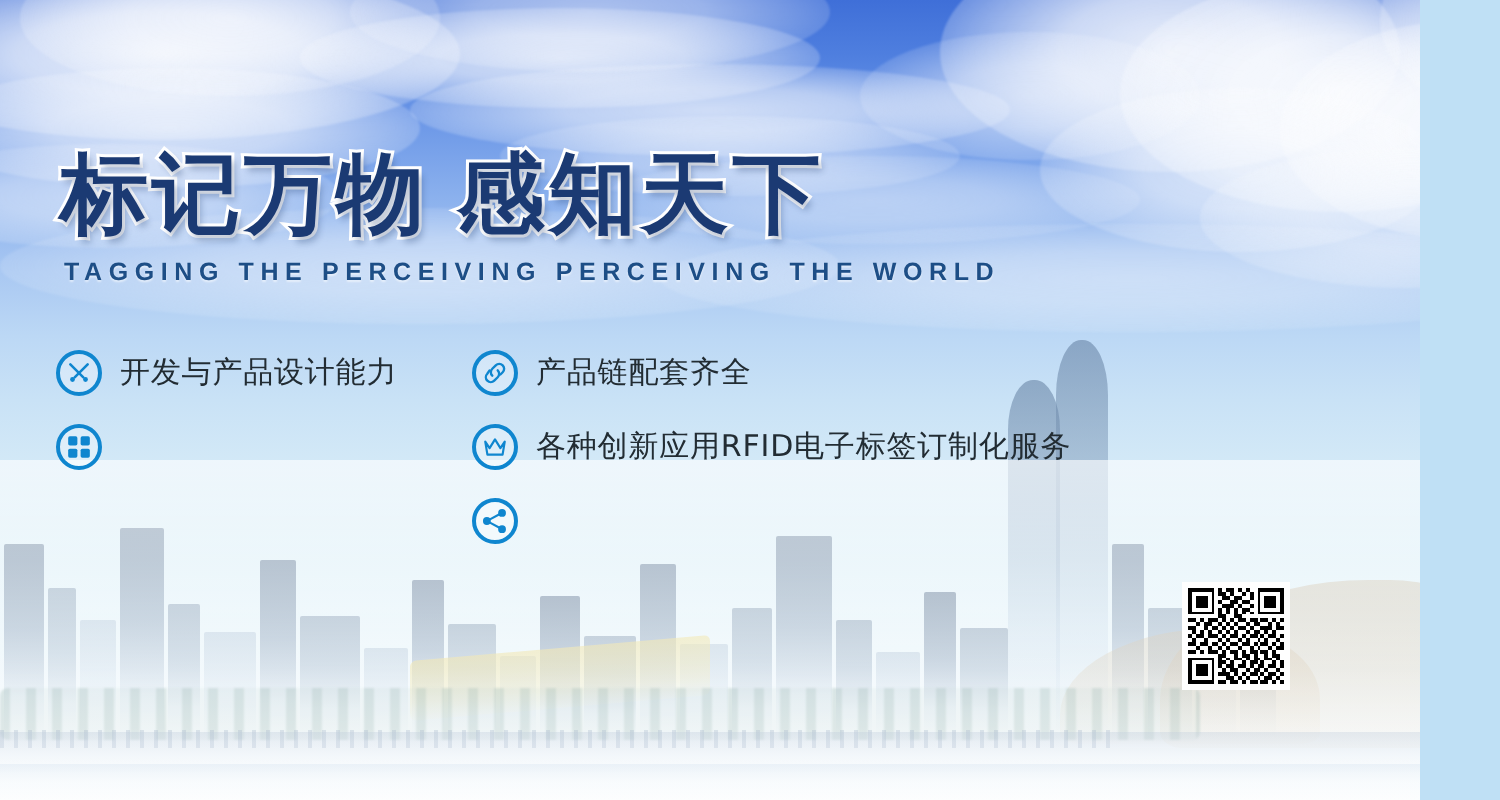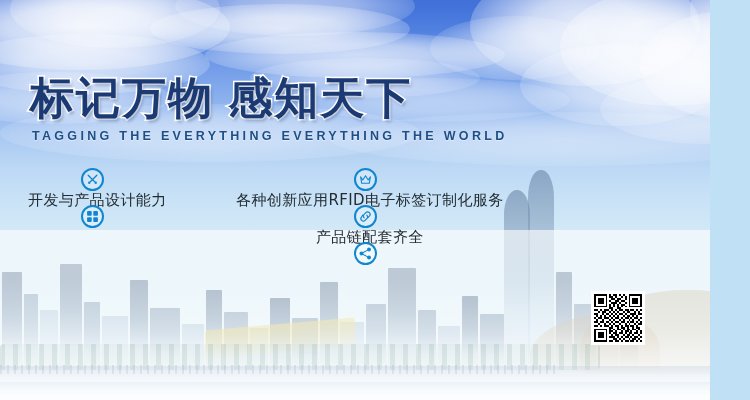--- a/index.html
+++ b/index.html
@@ -181,21 +181,20 @@
 
   
   .features { position:absolute; left:0; top:168px; width:750px; }
   .col { position:absolute; }
   .col.left  { left:28px; }
   .col.right { left:236px; }
   .frow {
     display:flex; align-items:center;
     height:37px;
     white-space:nowrap;
-    flex-direction:column;
   }
   .fico {
     width:23px; height:23px; flex:0 0 23px;
     border:2px solid #0f86cf;
     border-radius:50%;
     background:rgba(255,255,255,0.30);
     display:flex; align-items:center; justify-content:center;
     margin-right:9px;
   }
   .fico svg { display:block; }
@@ -284,21 +283,21 @@
     <div class="rock2"></div>
     <div class="rock"></div>
     <div class="trees"></div>
     <div class="railing"></div>
     <div class="promenade"></div>
     <div class="water"></div>
   </div>
   <div class="wash"></div>
 
   <div class="headline">标记万物 感知天下</div>
-  <div class="subline">TAGGING THE EVERYTHING EVERYTHING THE WORLD</div>
+  <div class="subline">TAGGING THE PERCEIVING PERCEIVING THE WORLD</div>
 
   <div class="features">
 
     <div class="col left">
       <div class="frow">
         <span class="fico">
           <svg width="13" height="13" viewBox="0 0 24 24" fill="none" stroke="#0f86cf" stroke-width="2.4" stroke-linecap="round">
             <path d="M4 4 L16 16"></path>
               <path d="M20 4 L8 16"></path>
             <circle cx="18" cy="18" r="2.2" fill="#0f86cf" stroke="none"></circle>
@@ -315,34 +314,34 @@
             <rect x="2" y="13.5" width="8.5" height="8.5" rx="1.6"></rect>
             <rect x="13.5" y="13.5" width="8.5" height="8.5" rx="1.6"></rect>
           </svg>
         </span>
       </div>
     </div>
 
     <div class="col right">
       <div class="frow">
         <span class="fico">
-          <svg width="13" height="13" viewBox="0 0 24 24" fill="none" stroke="#0f86cf" stroke-width="2" stroke-linejoin="round">
-            <path d="M3 7 L7 13 L12 5 L17 13 L21 7 L19 19 H5 Z"></path>
-          </svg>
-        </span>
-        <span class="ftxt">各种创新应用RFID电子标签订制化服务</span>
-      </div>
-      <div class="frow">
-        <span class="fico">
           <svg width="13" height="13" viewBox="0 0 24 24" fill="none" stroke="#0f86cf" stroke-width="2.2" stroke-linecap="round">
             <path d="M9.5 14.5 a4.5 4.5 0 0 1 0-6.4 l3.2-3.2 a4.5 4.5 0 0 1 6.4 6.4 L17 13.4"></path>
             <path d="M14.5 9.5 a4.5 4.5 0 0 1 0 6.4 l-3.2 3.2 a4.5 4.5 0 0 1 -6.4 -6.4 L7 9.6"></path>
           </svg>
         </span>
         <span class="ftxt">产品链配套齐全</span>
+      </div>
+      <div class="frow">
+        <span class="fico">
+          <svg width="13" height="13" viewBox="0 0 24 24" fill="none" stroke="#0f86cf" stroke-width="2" stroke-linejoin="round">
+            <path d="M3 7 L7 13 L12 5 L17 13 L21 7 L19 19 H5 Z"></path>
+          </svg>
+        </span>
+        <span class="ftxt">各种创新应用RFID电子标签订制化服务</span>
       </div>
       <div class="frow">
         <span class="fico">
           <svg width="13" height="13" viewBox="0 0 24 24" fill="none" stroke="#0f86cf" stroke-width="2">
             <circle cx="18.5" cy="4.5" r="2.6" fill="#0f86cf"></circle>
             <circle cx="18.5" cy="19.5" r="2.6" fill="#0f86cf"></circle>
             <circle cx="4.5" cy="12" r="2.6" fill="#0f86cf"></circle>
             <path d="M6.9 10.7 L16.1 5.8"></path>
               <path d="M6.9 13.3 L16.1 18.2"></path>
           </svg>

